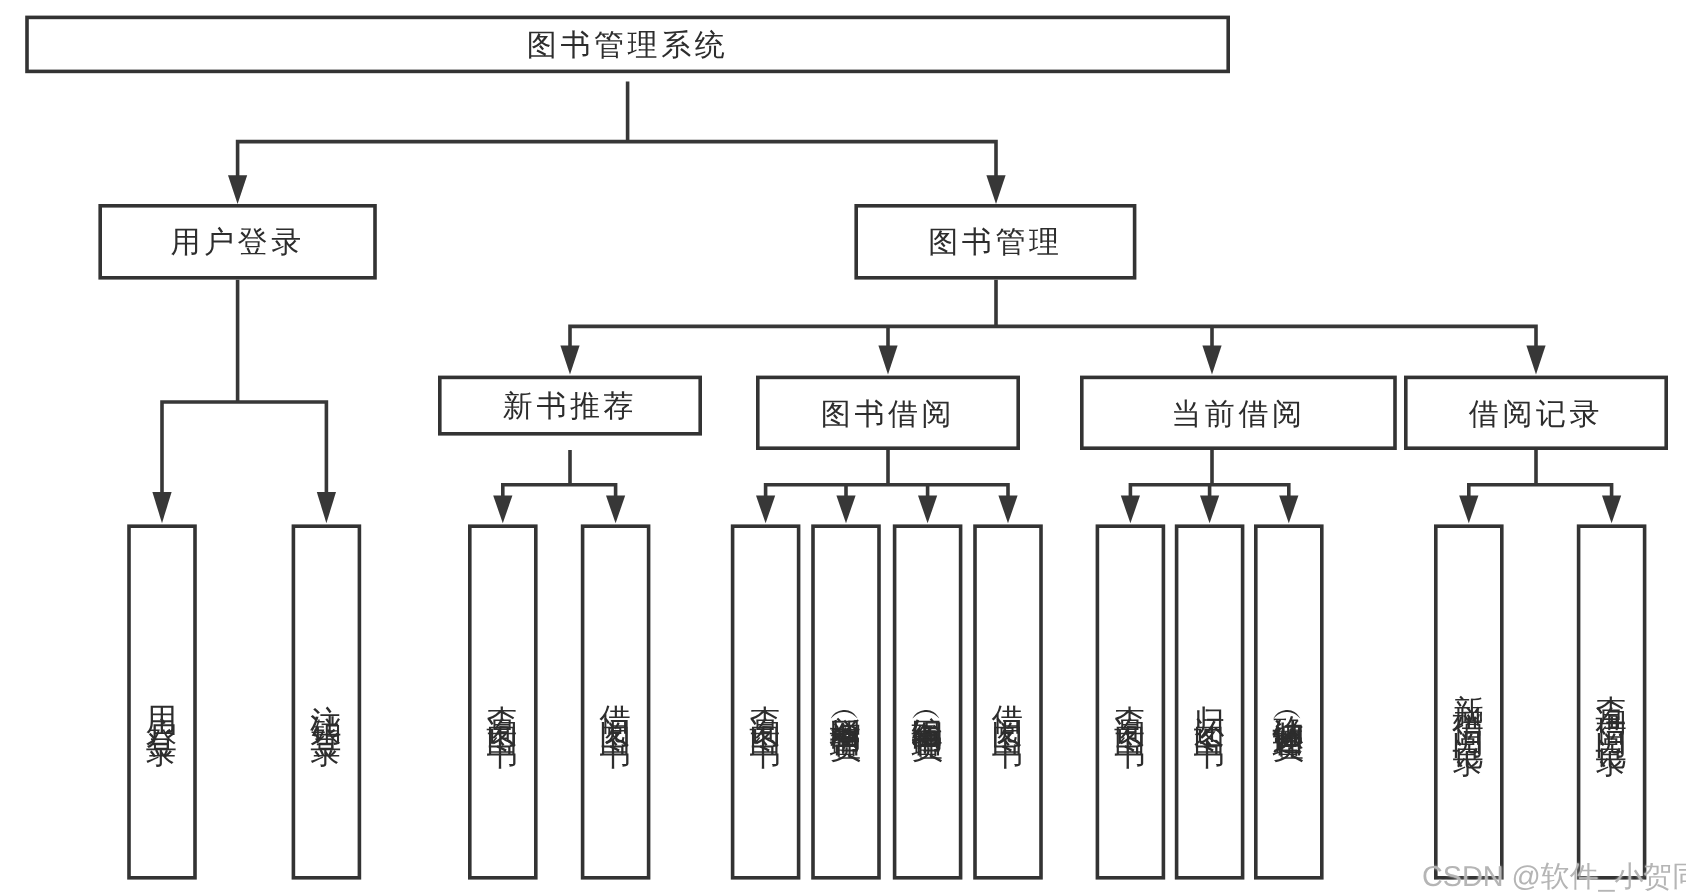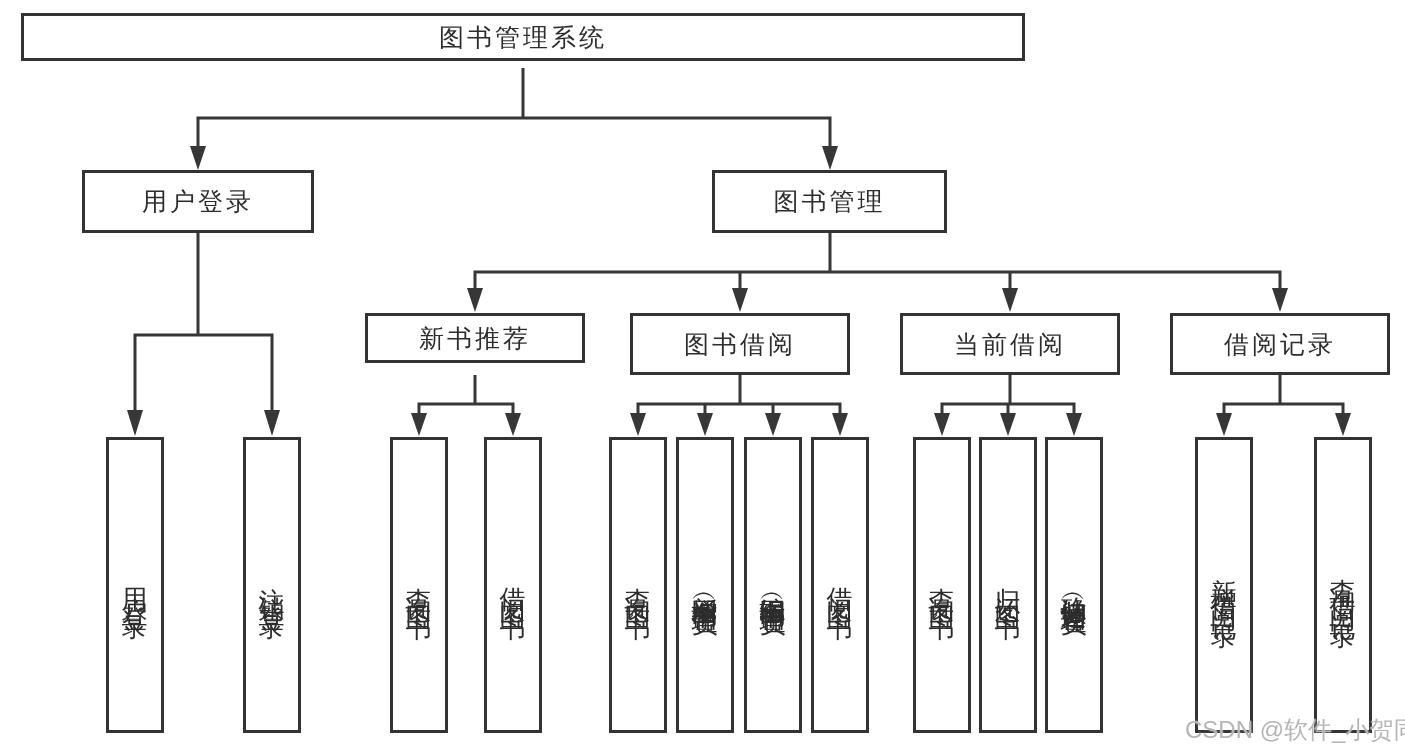--- a/index.html
+++ b/index.html
@@ -119,21 +119,21 @@
   <div class="node hnode" style="left:712px; top:170px; width:235px; height:63px;">
     <span>图书管理</span>
   </div>
 
   <div class="node hnode" style="left:365px; top:313px; width:220px; height:50px;">
     <span>新书推荐</span>
   </div>
   <div class="node hnode" style="left:630px; top:313px; width:220px; height:62px;">
     <span>图书借阅</span>
   </div>
-  <div class="node hnode" style="left:900px; top:313px; width:220px; height:62px;">
+  <div class="node hnode" style="left:900px; top:313px; width:264px; height:62px;">
     <span>当前借阅</span>
   </div>
   <div class="node hnode" style="left:1170px; top:313px; width:220px; height:62px;">
     <span>借阅记录</span>
   </div>
 
   <div class="node leaf" style="left:106px; top:437px; width:58px; height:296px;">
     <span>用户登录</span>
   </div>
   <div class="node leaf" style="left:243px; top:437px; width:58px; height:296px;">

